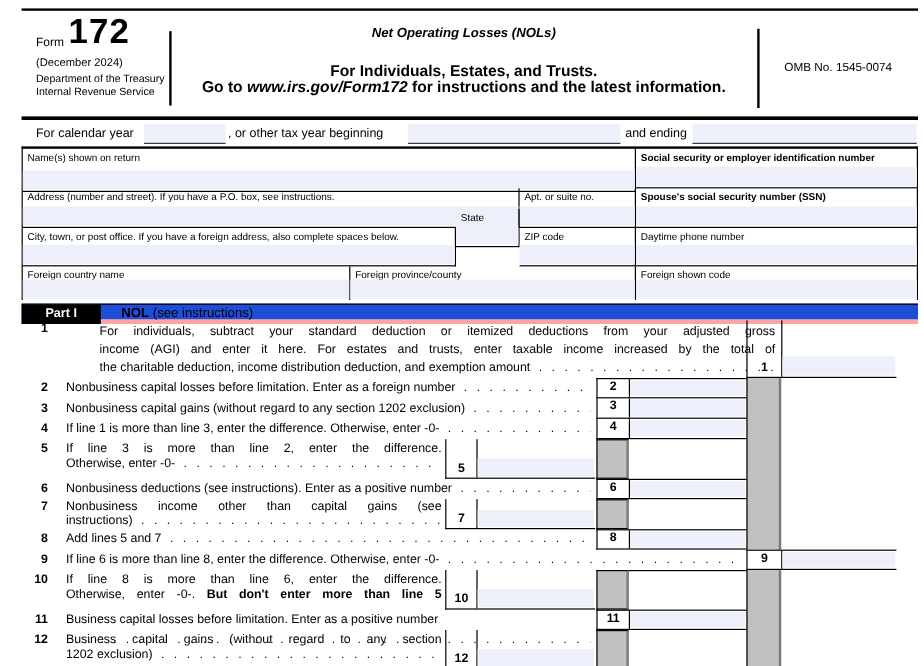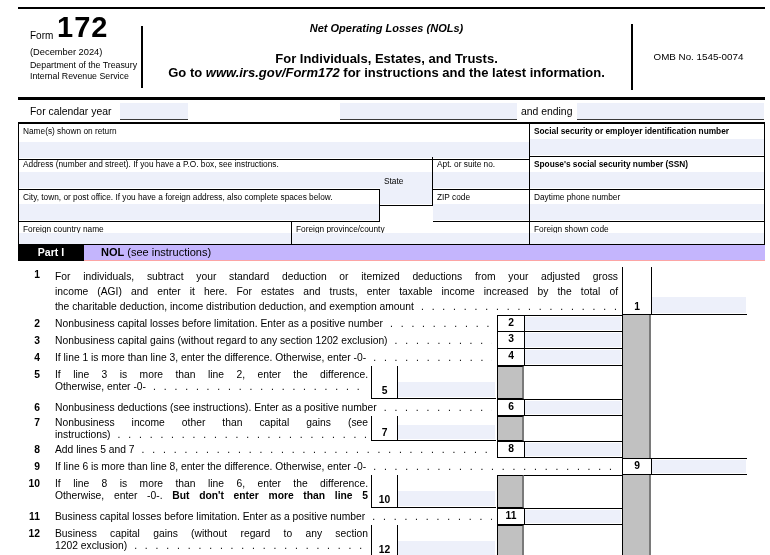--- a/index.html
+++ b/index.html
@@ -23,21 +23,21 @@
   .cal { font-size:10.4px; line-height:17px; }
   .ufield { position:absolute; top:103px; height:17px; background:#edf0fa; border-bottom:1.2px solid #3a3a3a; }
   
   .idtable { position:absolute; left:18px; top:122px; width:747px; height:128px; border:1.5px solid #000; border-top-width:2px; border-bottom:none; }
   .cell { position:absolute; border-right:1px solid #000; border-bottom:1.5px solid #000; }
   .cell.last { border-right:none; }
   .cell.botrow { border-bottom:none; }
   .cell-label { display:block; padding:2px 3px 0 4px; font-size:8.3px; line-height:10px; }
   .cell-input { position:absolute; left:0; right:0; bottom:1px; height:16px; background:#edf0fa; }
   
-  .partbar { position:absolute; left:18px; top:244px; width:747px; height:17px; border-top:1.5px solid #000; border-bottom:1px solid #fca5a5; background:#c4b5fd; }
+  .partbar { position:absolute; left:18px; top:253px; width:747px; height:17px; border-top:1.5px solid #000; border-bottom:4px solid #fca5a5; background:#1d4ed8; }
   .partbox { position:absolute; left:0; top:0; width:66px; height:15.5px; background:#000; color:#fff; font-size:10.5px; font-weight:bold; text-align:center; line-height:15.5px; }
   .parttitle { position:absolute; left:83px; top:0; font-size:11px; line-height:15.5px; }
   
   .lnum { position:absolute; left:24px; width:16px; text-align:right; font-size:10.3px; font-weight:bold; }
   .desc { position:absolute; left:55px; font-size:10.3px; }
   .lh17 { line-height:17px; }
   .lh125 { line-height:12.4px; }
   .just { display:block; text-align:justify; text-align-last:justify; }
   .dflex { display:flex; }
   .dtext { white-space:nowrap; }
@@ -72,20 +72,21 @@
   <div class="abs subtitle ctr" style="left:142px; top:51px; width:489px;">For Individuals, Estates, and Trusts.</div>
   <div class="abs subtitle ctr" style="left:142px; top:65px; width:489px;">
     <span>Go to </span><span class="i">www.irs.gov/Form172</span><span> for instructions and the latest information.</span>
   </div>
   <div class="abs omb ctr" style="left:632px; top:51px; width:133px;">OMB No. 1545-0074</div>
 
   <div class="rule" style="left:18px; top:97px; width:747px; height:2.5px;"></div>
 
   <span class="abs cal" style="left:30px; top:103px;">For calendar year</span>
   <div class="ufield" style="left:120px; width:68px;"></div>
+  <span class="abs cal" style="left:190px; top:103px;">, or other tax year beginning</span>
   <div class="ufield" style="left:340px; width:177px;"></div>
   <span class="abs cal" style="left:521px; top:103px;">and ending</span>
   <div class="ufield" style="left:577px; width:187px;"></div>
 
   <div class="idtable"></div>
 
   <div class="cell" style="left:19px; top:124px; width:511px; height:36px;">
     <span class="cell-label">Name(s) shown on return</span>
     <div class="cell-input"></div>
   </div>
@@ -146,38 +147,38 @@
 
   <div class="gray" style="left:622px; top:315px; width:29px; height:143px;"></div>
   <div class="gray" style="left:622px; top:475px; width:29px; height:80px;"></div>
   <div class="grayblock" style="left:497px; top:366px; width:27px; height:33px;"></div>
   <div class="grayblock" style="left:497px; top:416px; width:27px; height:25px;"></div>
   <div class="grayblock" style="left:497px; top:475px; width:27px; height:33px;"></div>
   <div class="grayblock" style="left:497px; top:525px; width:27px; height:33px;"></div>
   <div class="hline" style="left:524px; top:475px; width:98px;"></div>
 
   <span class="lnum" style="top:269px;">1</span>
-  <div class="desc" style="top:269px; width:563px; line-height:15px;">
+  <div class="desc" style="top:269px; width:563px; line-height:15px;margin-left:28px;">
     <span class="just">For individuals, subtract your standard deduction or itemized deductions from your adjusted gross</span>
     <span class="just">income (AGI) and enter it here. For estates and trusts, enter taxable income increased by the total of</span>
     <span class="dflex">
         <span class="dtext">the charitable deduction, income distribution deduction, and exemption amount</span>
         <span class="dfill">. . . . . . . . . . . . . . . . . . . . . . . . . . . . . . . . . . . . . . . . . . . . . . . . . . . . . . . . . . . .</span>
       </span>
   </div>
   <div class="grp" style="left:622px; top:267px; height:48px;">
     <div class="nbox" style="width:29px;">
         <span style="position:absolute; left:0; right:0; bottom:2px;">1</span>
       </div>
     <div class="amt" style="left:29px; right:1px; bottom:1px; height:16px;"></div>
   </div>
 
   <span class="lnum lh17" style="top:315px;">2</span>
   <div class="desc lh17 dflex" style="top:315px; width:437px;">
-    <span class="dtext">Nonbusiness capital losses before limitation. Enter as a positive number</span>
+    <span class="dtext">Nonbusiness capital losses before limitation. Enter as a foreign number</span>
       <span class="dfill">. . . . . . . . . . . . . . . . . . . . . . . . . . . . . . . . . . . . . . . . . . . . . . . . . . . . . . . . . . . .</span>
   </div>
   <div class="grp bt" style="left:497px; top:315px; height:17px;">
     <div class="nbox lh17" style="width:27px; line-height:14px;">2</div>
     <div class="amt" style="left:27px; right:1px; top:1px; bottom:1px;"></div>
   </div>
 
   <span class="lnum lh17" style="top:332px;">3</span>
   <div class="desc lh17 dflex" style="top:332px; width:437px;">
     <span class="dtext">Nonbusiness capital gains (without regard to any section 1202 exclusion)</span>
@@ -264,21 +265,21 @@
     <span class="just"><span>Otherwise, enter -0-. </span><span class="b">But don't enter more than line 5</span></span>
   </div>
   <div class="grp" style="left:371px; top:475px; height:33px;">
     <div class="nbox" style="width:26px;">
         <span style="position:absolute; left:0; right:0; bottom:2px;">10</span>
       </div>
     <div class="amt" style="left:26px; right:1px; bottom:1px; height:15px;"></div>
   </div>
 
   <span class="lnum lh17" style="top:508px;">11</span>
-  <div class="desc lh17 dflex" style="top:508px; width:437px;">
+  <div class="desc lh17 dflex" style="top:508px; width:437px;flex-direction:column;">
     <span class="dtext">Business capital losses before limitation. Enter as a positive number</span>
       <span class="dfill">. . . . . . . . . . . . . . . . . . . . . . . . . . . . . . . . . . . . . . . . . . . . . . . . . . . . . . . . . . . .</span>
   </div>
   <div class="grp bt" style="left:497px; top:508px; height:17px;">
     <div class="nbox" style="width:27px; line-height:14px;">11</div>
     <div class="amt" style="left:27px; right:1px; top:1px; bottom:1px;"></div>
   </div>
 
   <span class="lnum" style="top:528px;">12</span>
   <div class="desc lh125" style="top:528px; width:313px;">

